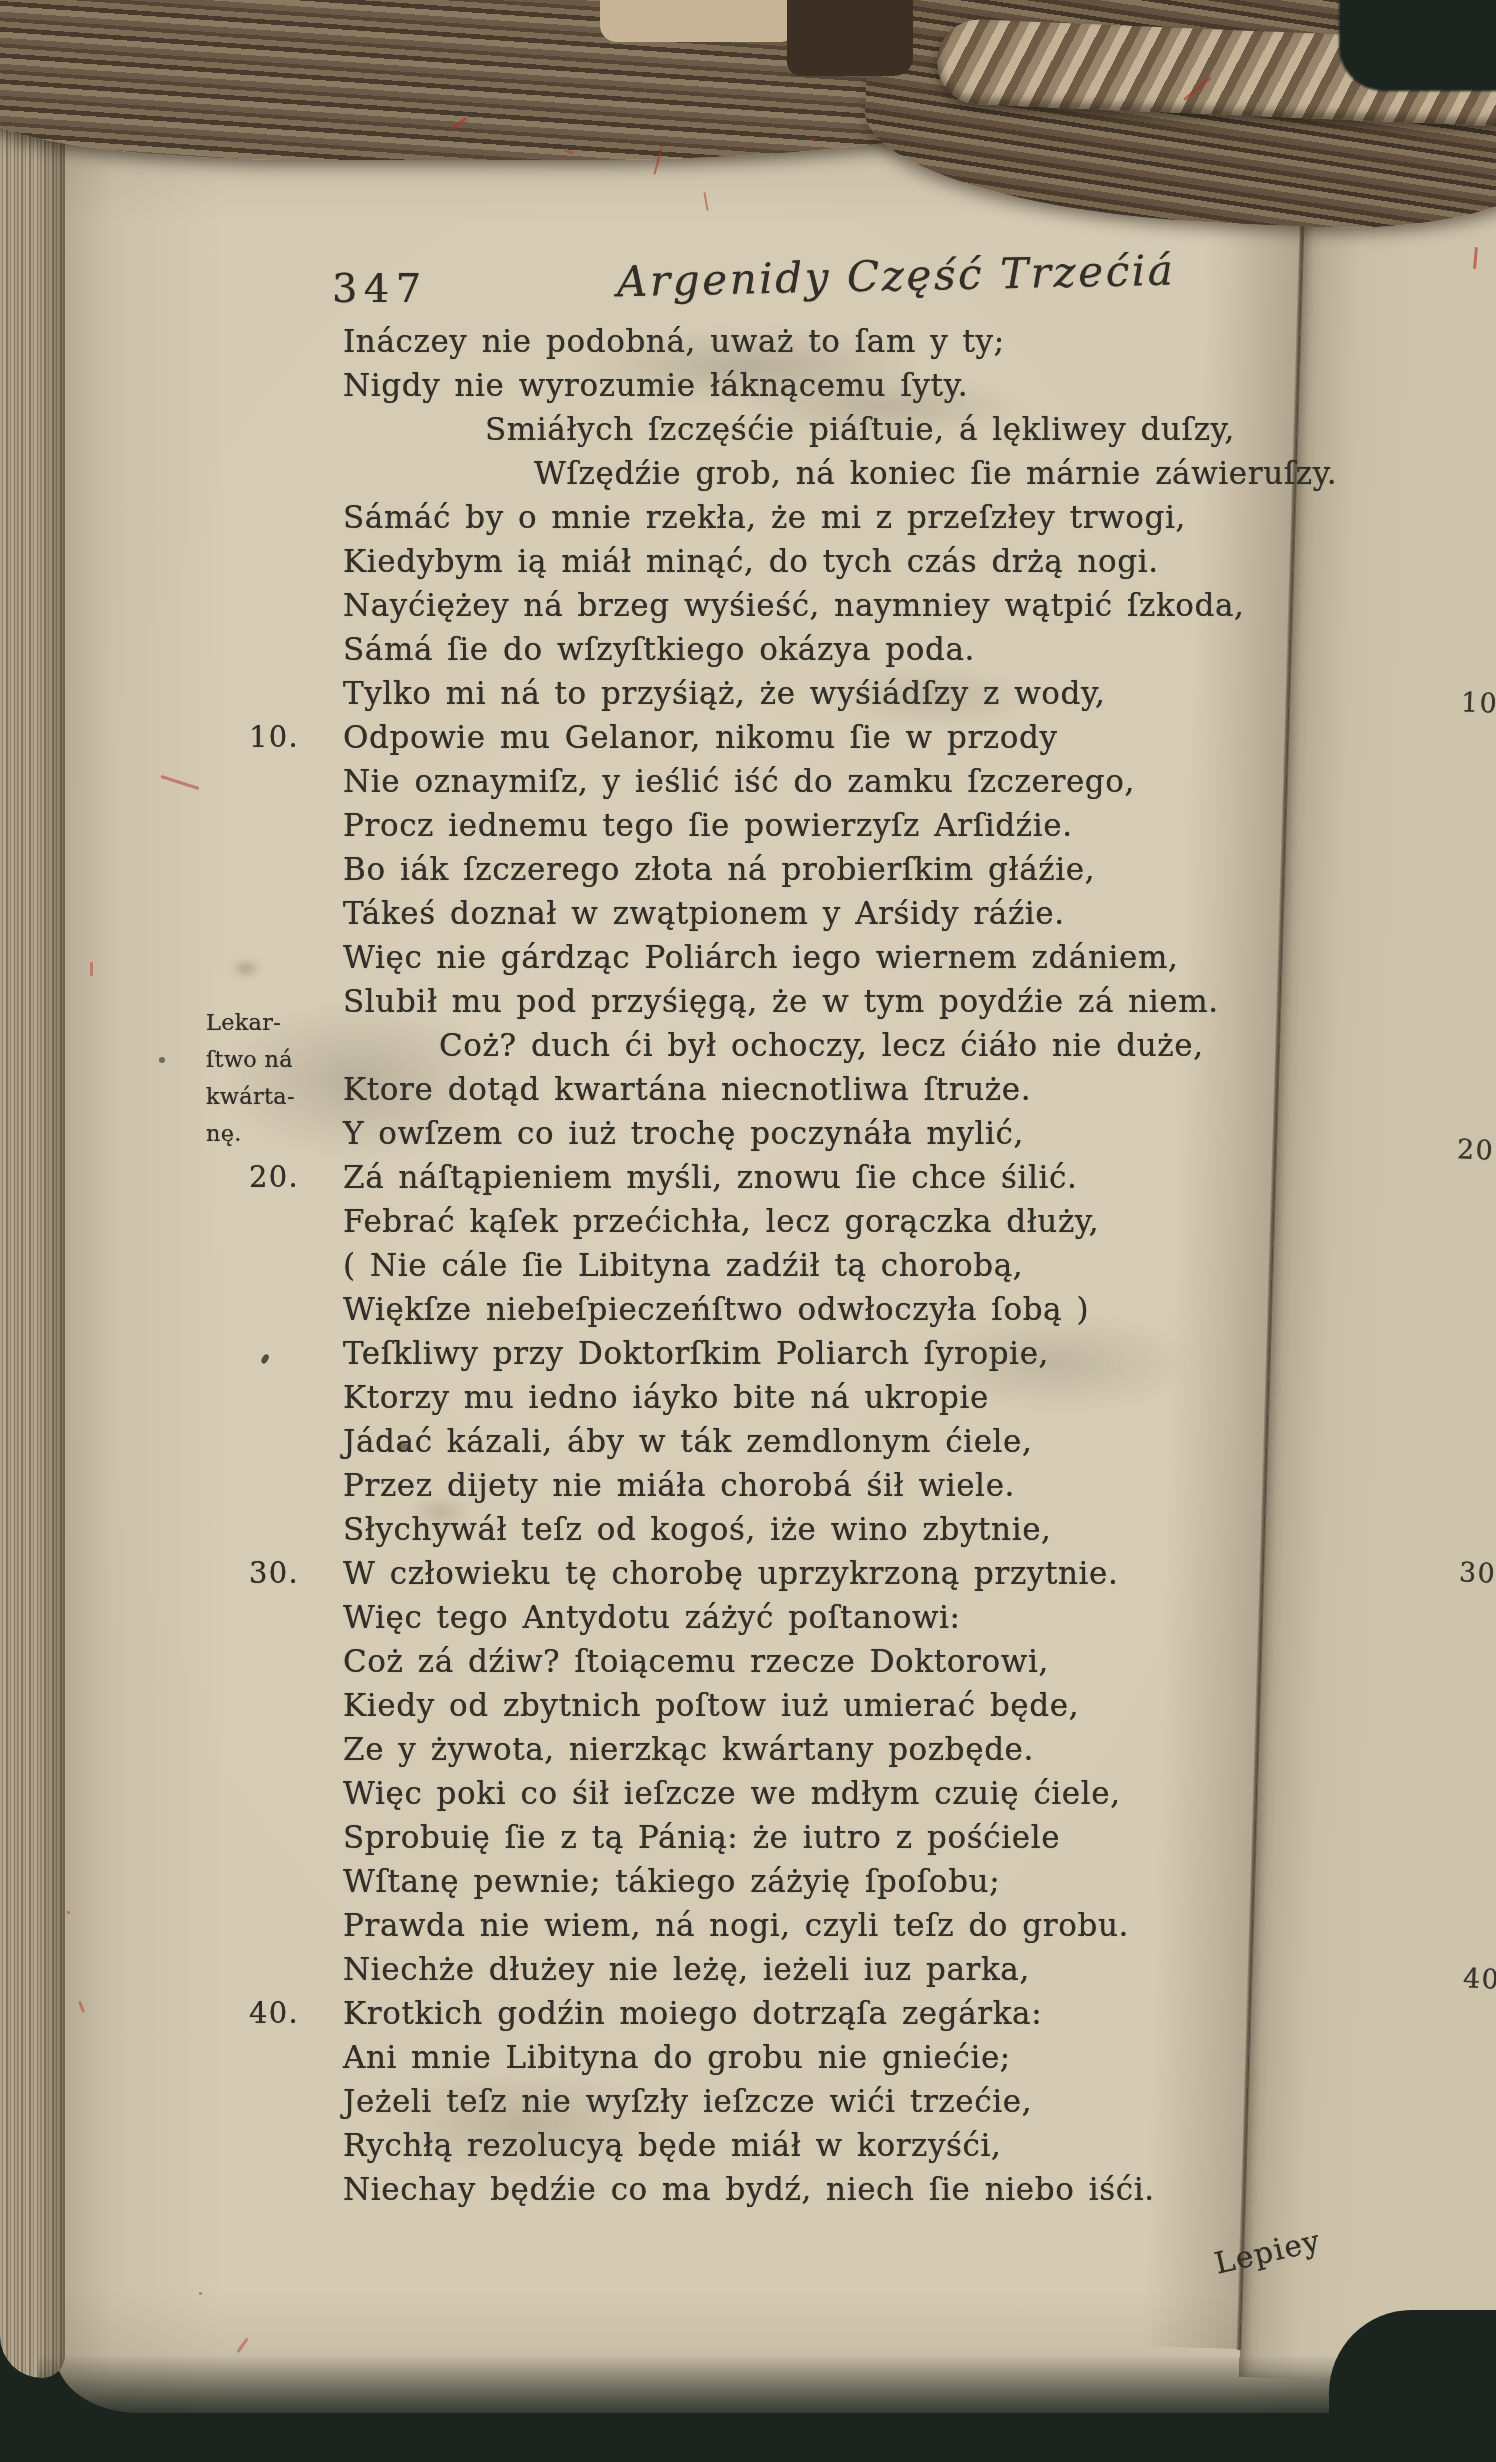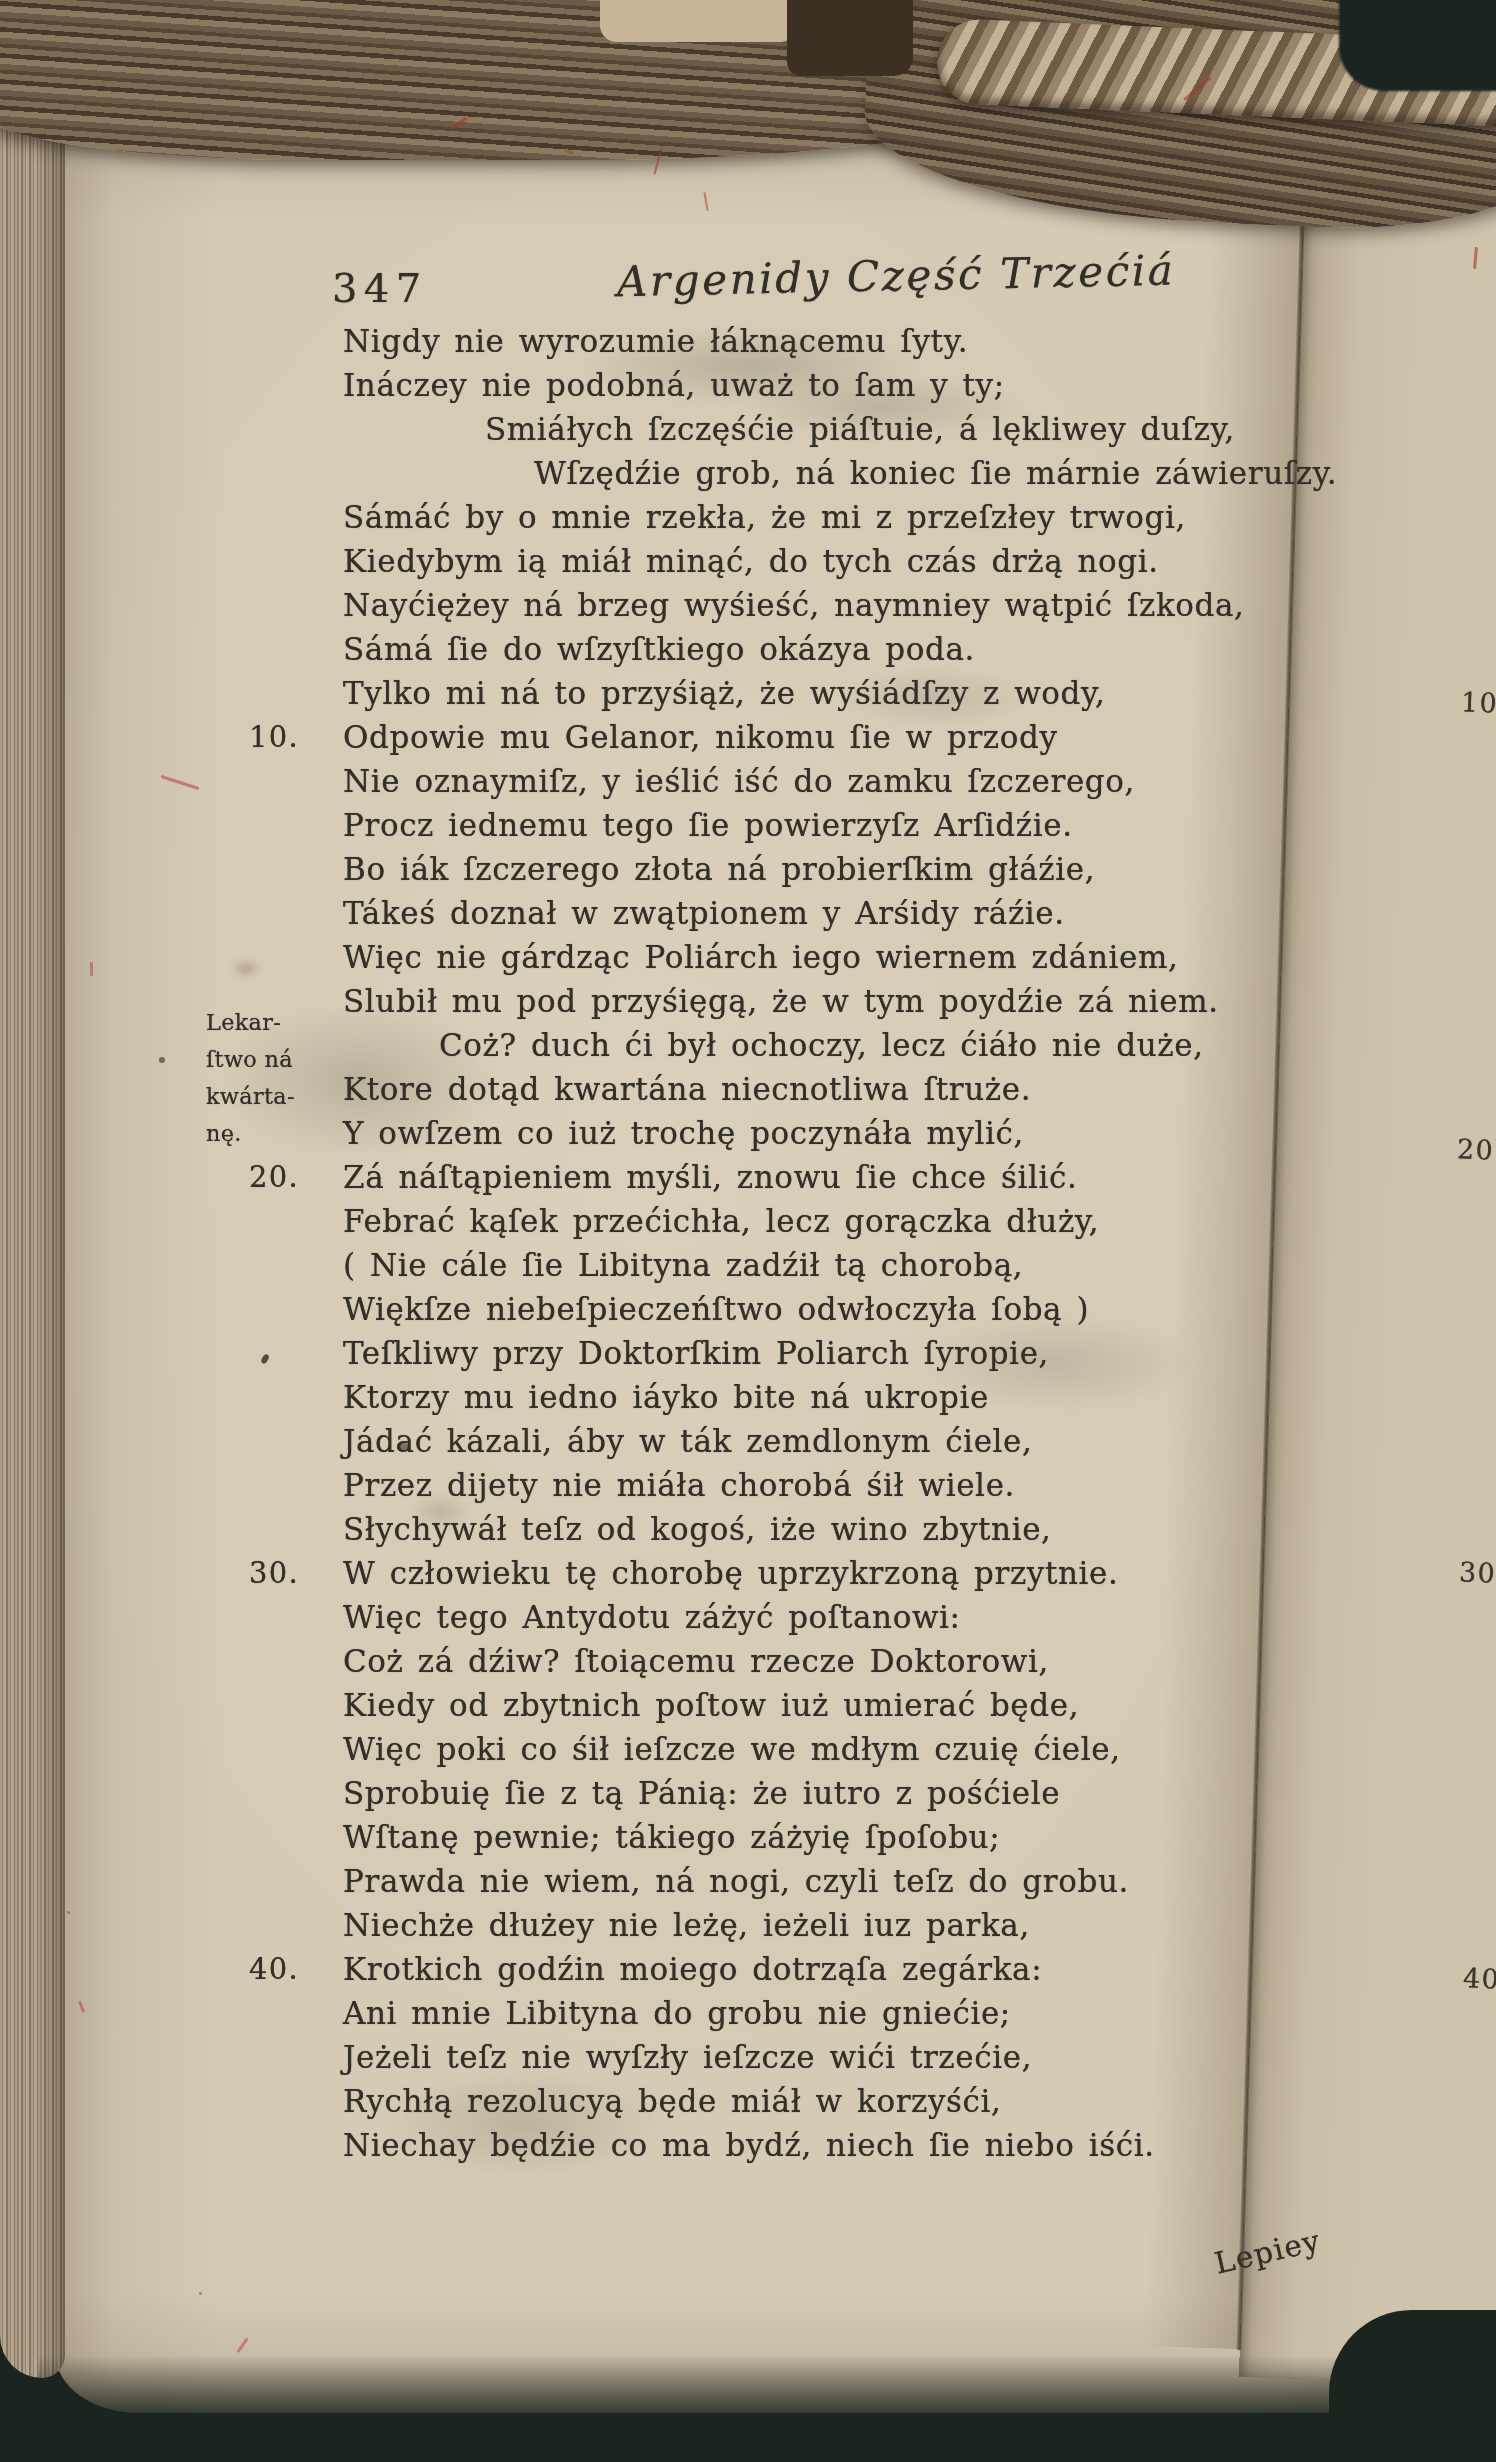--- a/index.html
+++ b/index.html
@@ -124,25 +124,25 @@
 <div class="abs ghost" style="left:834px;top:667px;width:199px;height:61px;background:radial-gradient(rgba(112,107,90,.20),transparent 70%);"></div>
 <div class="abs ghost" style="left:231px;top:959px;width:29.5px;height:19px;background:radial-gradient(rgba(120,95,60,.45),transparent 70%);"></div>
 <div class="abs ghost" style="left:410px;top:1494px;width:61px;height:35px;background:radial-gradient(rgba(120,100,70,.25),transparent 70%);"></div>
 
 <div class="abs page-number">347</div>
 <div class="abs running-title">Argenidy Część Trzećiá</div>
 
 <div class="abs verse-block" id="verse-block">
     <div class="verse-line indent-0">
     <span class="line-marker"></span>
+    <span class="line-text">Ináczey nie podobná, uważ to ſam y ty;</span>
+  </div>
+    <div class="verse-line indent-0">
+    <span class="line-marker"></span>
     <span class="line-text">Nigdy nie wyrozumie łáknącemu ſyty.</span>
-  </div>
-    <div class="verse-line indent-0">
-    <span class="line-marker"></span>
-    <span class="line-text">Ináczey nie podobná, uważ to ſam y ty;</span>
   </div>
     <div class="verse-line indent-3">
     <span class="line-marker"></span>
     <span class="line-text">Smiáłych ſzczęśćie piáſtuie, á lękliwey duſzy,</span>
   </div>
     <div class="verse-line indent-4">
     <span class="line-marker"></span>
     <span class="line-text">Wſzędźie grob, ná koniec ſie márnie záwieruſzy.</span>
   </div>
     <div class="verse-line indent-0">
@@ -249,20 +249,24 @@
     <span class="line-marker"></span>
     <span class="line-text">Więc tego Antydotu záżyć poſtanowi:</span>
   </div>
     <div class="verse-line indent-0">
     <span class="line-marker"></span>
     <span class="line-text">Coż zá dźiw? ſtoiącemu rzecze Doktorowi,</span>
   </div>
     <div class="verse-line indent-0">
     <span class="line-marker"></span>
     <span class="line-text">Kiedy od zbytnich poſtow iuż umierać będe,</span>
+  </div>
+    <div class="verse-line indent-0">
+    <span class="line-marker"></span>
+    <span class="line-text">Ze y żywota, nierzkąc kwártany pozbęde.</span>
   </div>
     <div class="verse-line indent-0">
     <span class="line-marker"></span>
     <span class="line-text">Więc poki co śił ieſzcze we mdłym czuię ćiele,</span>
   </div>
     <div class="verse-line indent-0">
     <span class="line-marker"></span>
     <span class="line-text">Sprobuię ſie z tą Pánią: że iutro z pośćiele</span>
   </div>
     <div class="verse-line indent-0">

